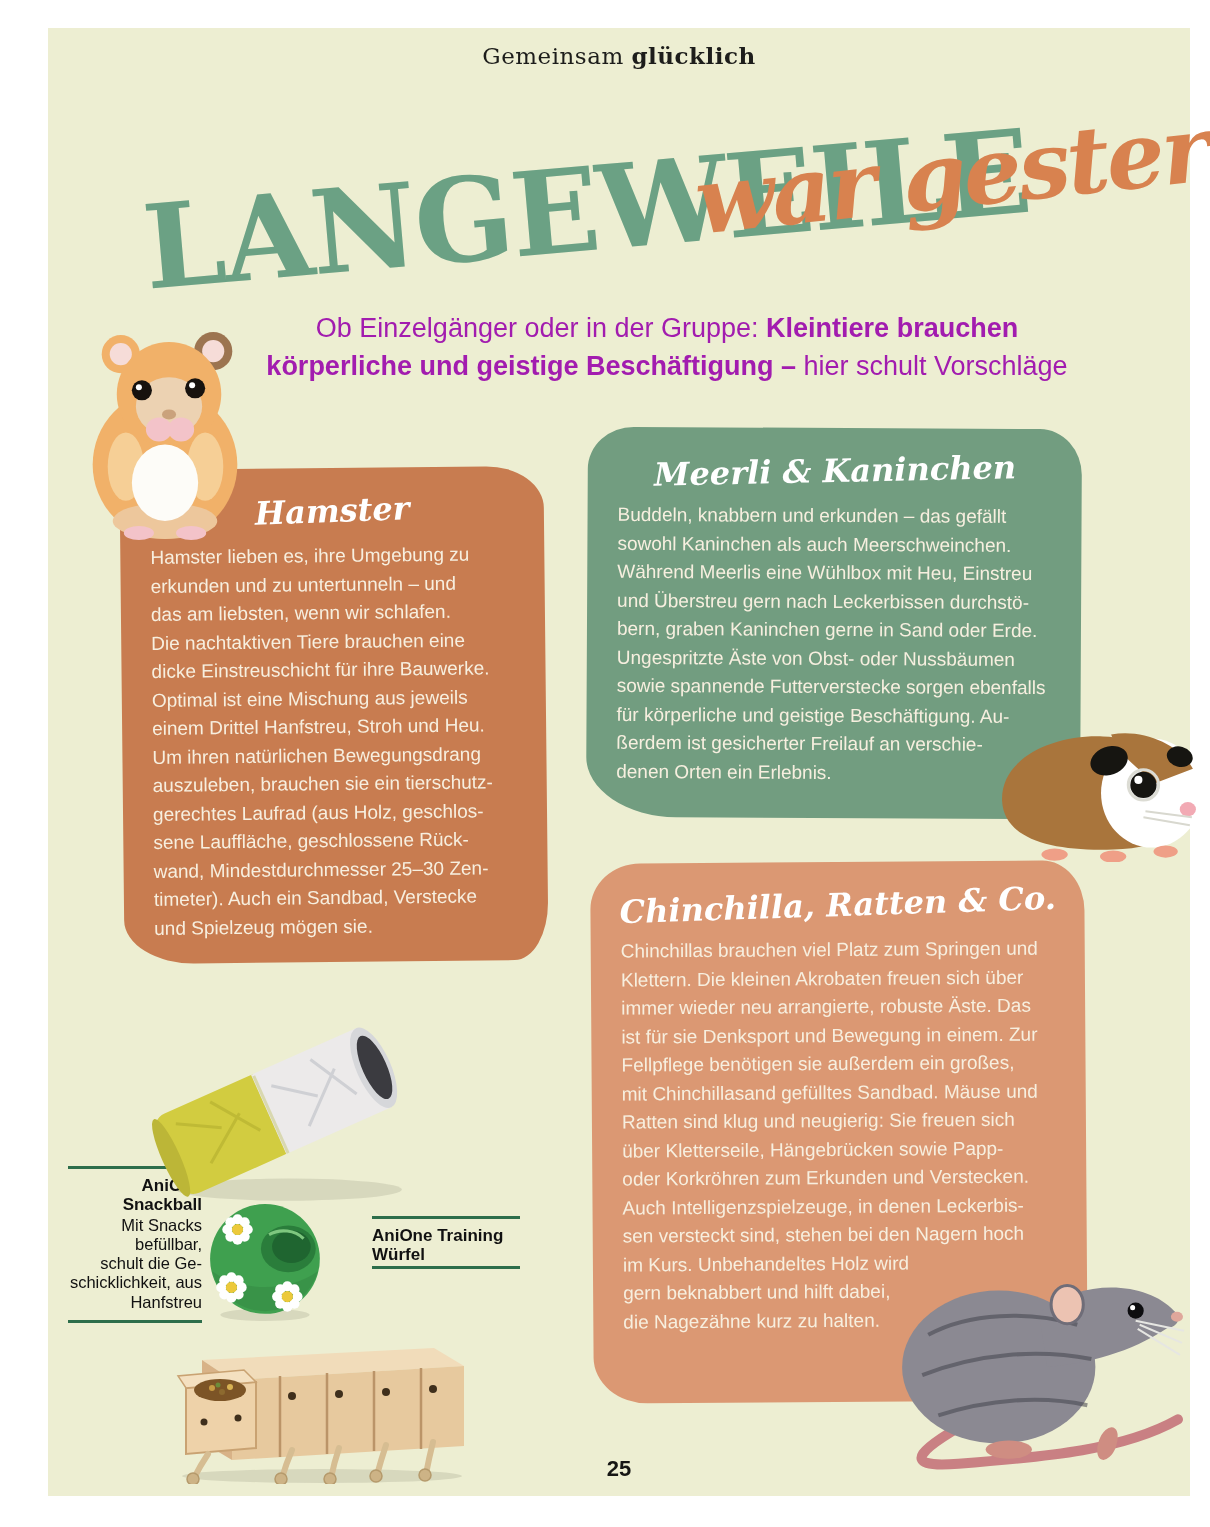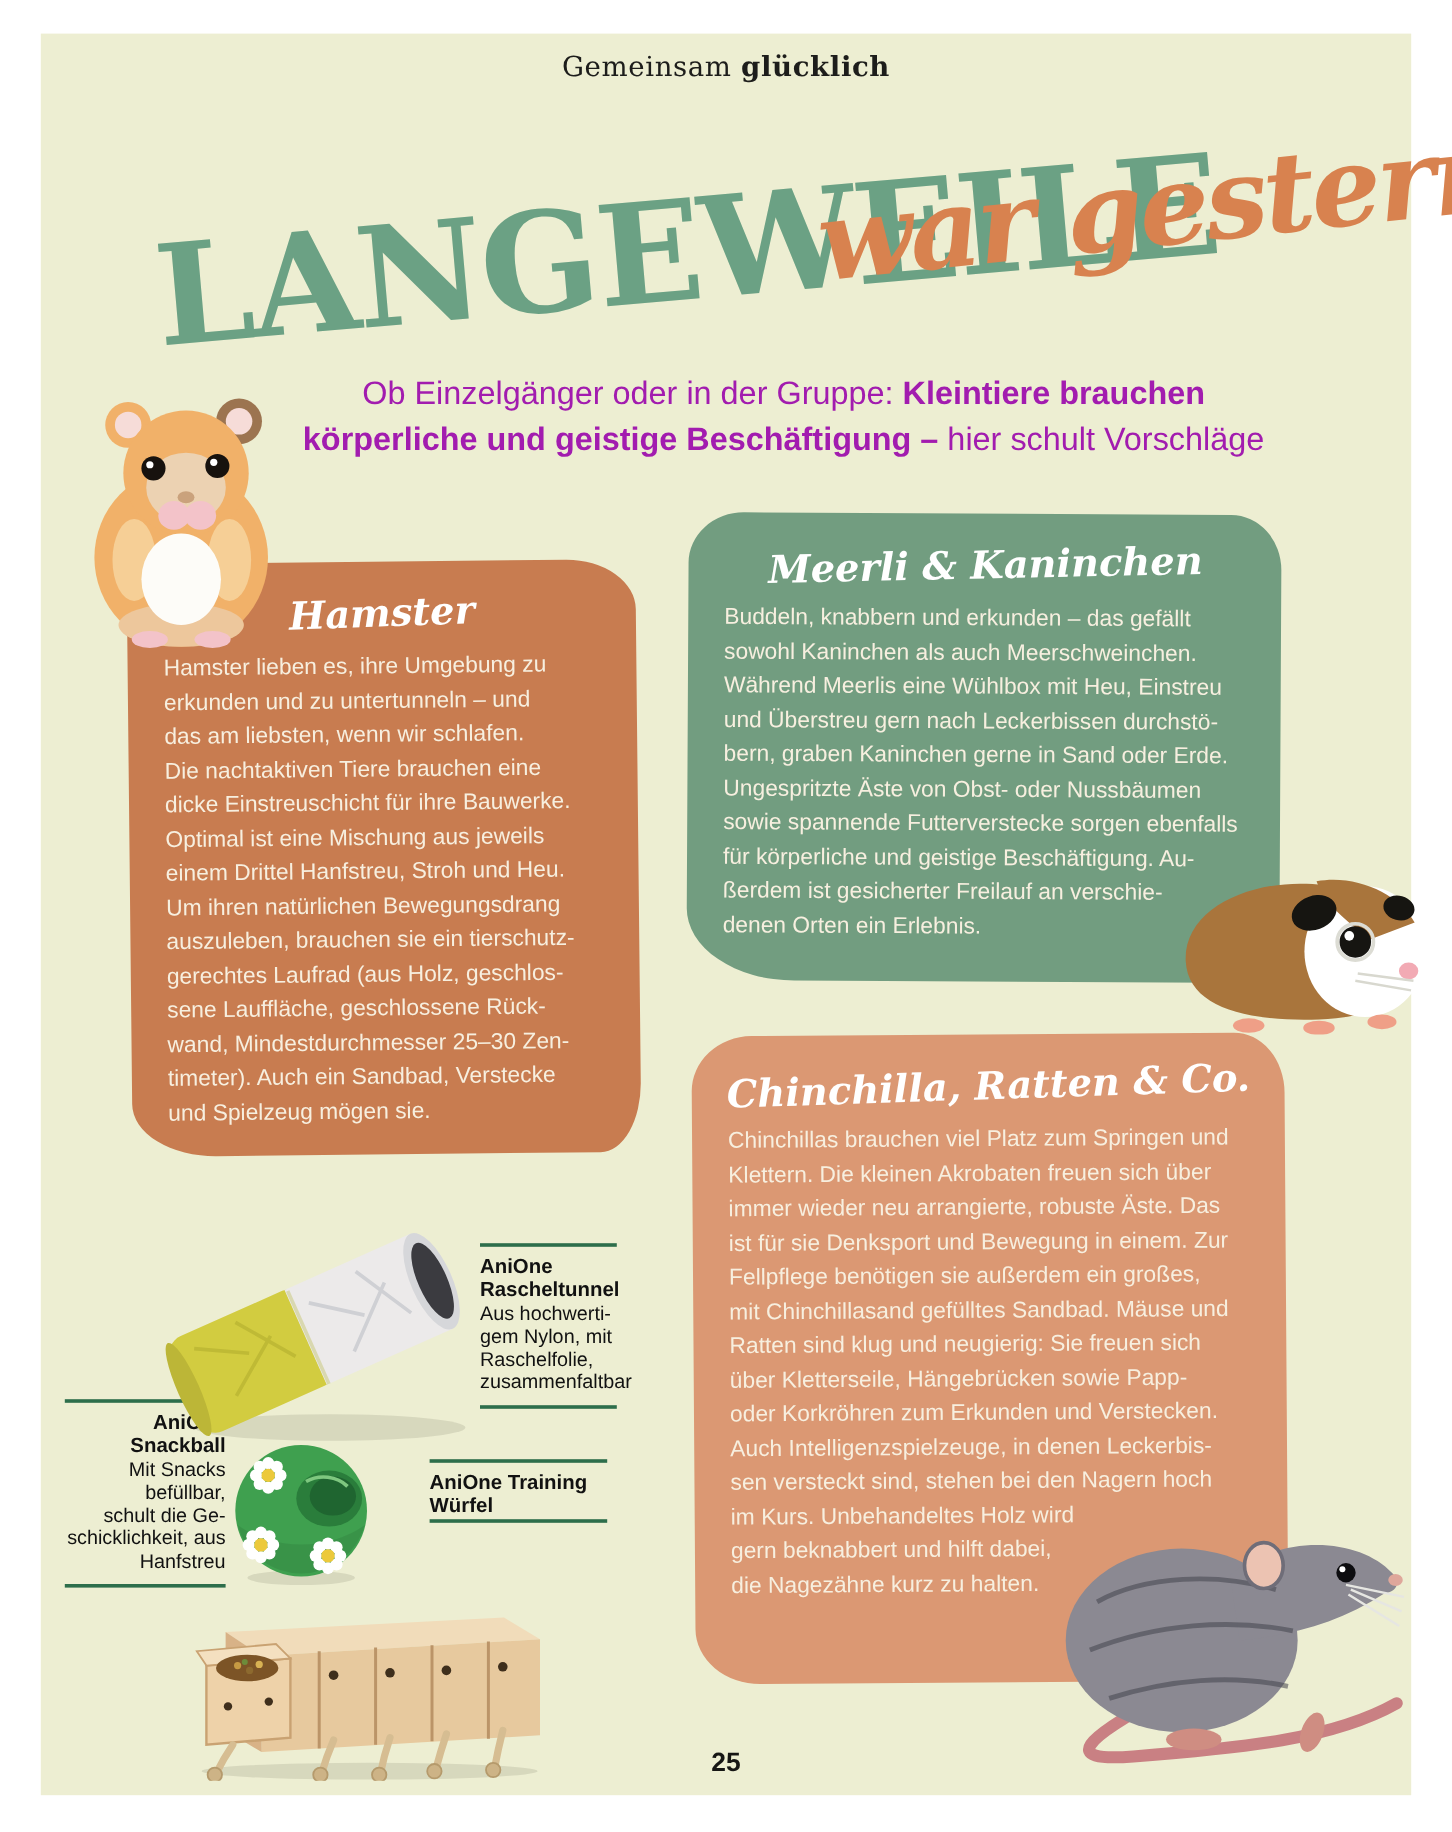--- a/index.html
+++ b/index.html
@@ -1,18 +1,18 @@
 <!DOCTYPE html>
 <html><head>
 <meta charset="utf-8">
 <style>
   html,body{margin:0;padding:0;background:#ffffff;}
   .canvas{position:relative;width:1210px;height:1527px;background:#ffffff;overflow:hidden;
           font-family:"Liberation Sans",sans-serif;}
-  .page{position:absolute;left:34px;top:28px;width:1142px;height:1468px;background:#edeed2;}
+  .page{position:absolute;left:48px;top:28px;width:1142px;height:1468px;background:#edeed2;}
 
   .header{position:absolute;left:0;top:14px;width:100%;text-align:center;
           font-family:"DejaVu Serif",serif;font-size:23px;color:#1d1d1b;letter-spacing:.5px;}
   .header b{font-weight:700;}
 
   .title-main{position:absolute;left:96px;top:162px;transform:rotate(-5deg);transform-origin:0 50%;
           font-family:"DejaVu Serif",serif;font-weight:700;font-size:116px;line-height:1;
           color:#6ba184;white-space:nowrap;letter-spacing:-2px;}
   .title-script{position:absolute;left:648px;top:128px;transform:rotate(-6deg);transform-origin:0 50%;
           font-family:"DejaVu Serif",serif;font-style:italic;font-weight:700;font-size:92px;line-height:1;
@@ -256,29 +256,20 @@
       </g>
       <g fill="#cdb386" stroke="#b59a6c" stroke-width="1.5">
         <circle cx="109" cy="153" r="6"></circle>
           <circle cx="158" cy="153" r="6"></circle>
           <circle cx="204" cy="150" r="6"></circle>
           <circle cx="253" cy="149" r="6"></circle>
           <circle cx="21" cy="153" r="6"></circle>
       </g>
     </svg>
 
-    <div class="caption cap-tunnel">
-      <div class="rule"></div>
-      <div class="cap-name">AniOne Rascheltunnel</div>
-      <div class="cap-desc">Aus hochwerti-
-gem Nylon, mit
-Raschelfolie,
-zusammenfaltbar</div>
-      <div class="rule"></div>
-    </div>
 
     <div class="caption cap-ball">
       <div class="rule"></div>
       <div class="cap-name">AniOne Snackball</div>
       <div class="cap-desc">Mit Snacks befüllbar,
 schult die Ge-
 schicklichkeit, aus
 Hanfstreu</div>
       <div class="rule"></div>
     </div>

